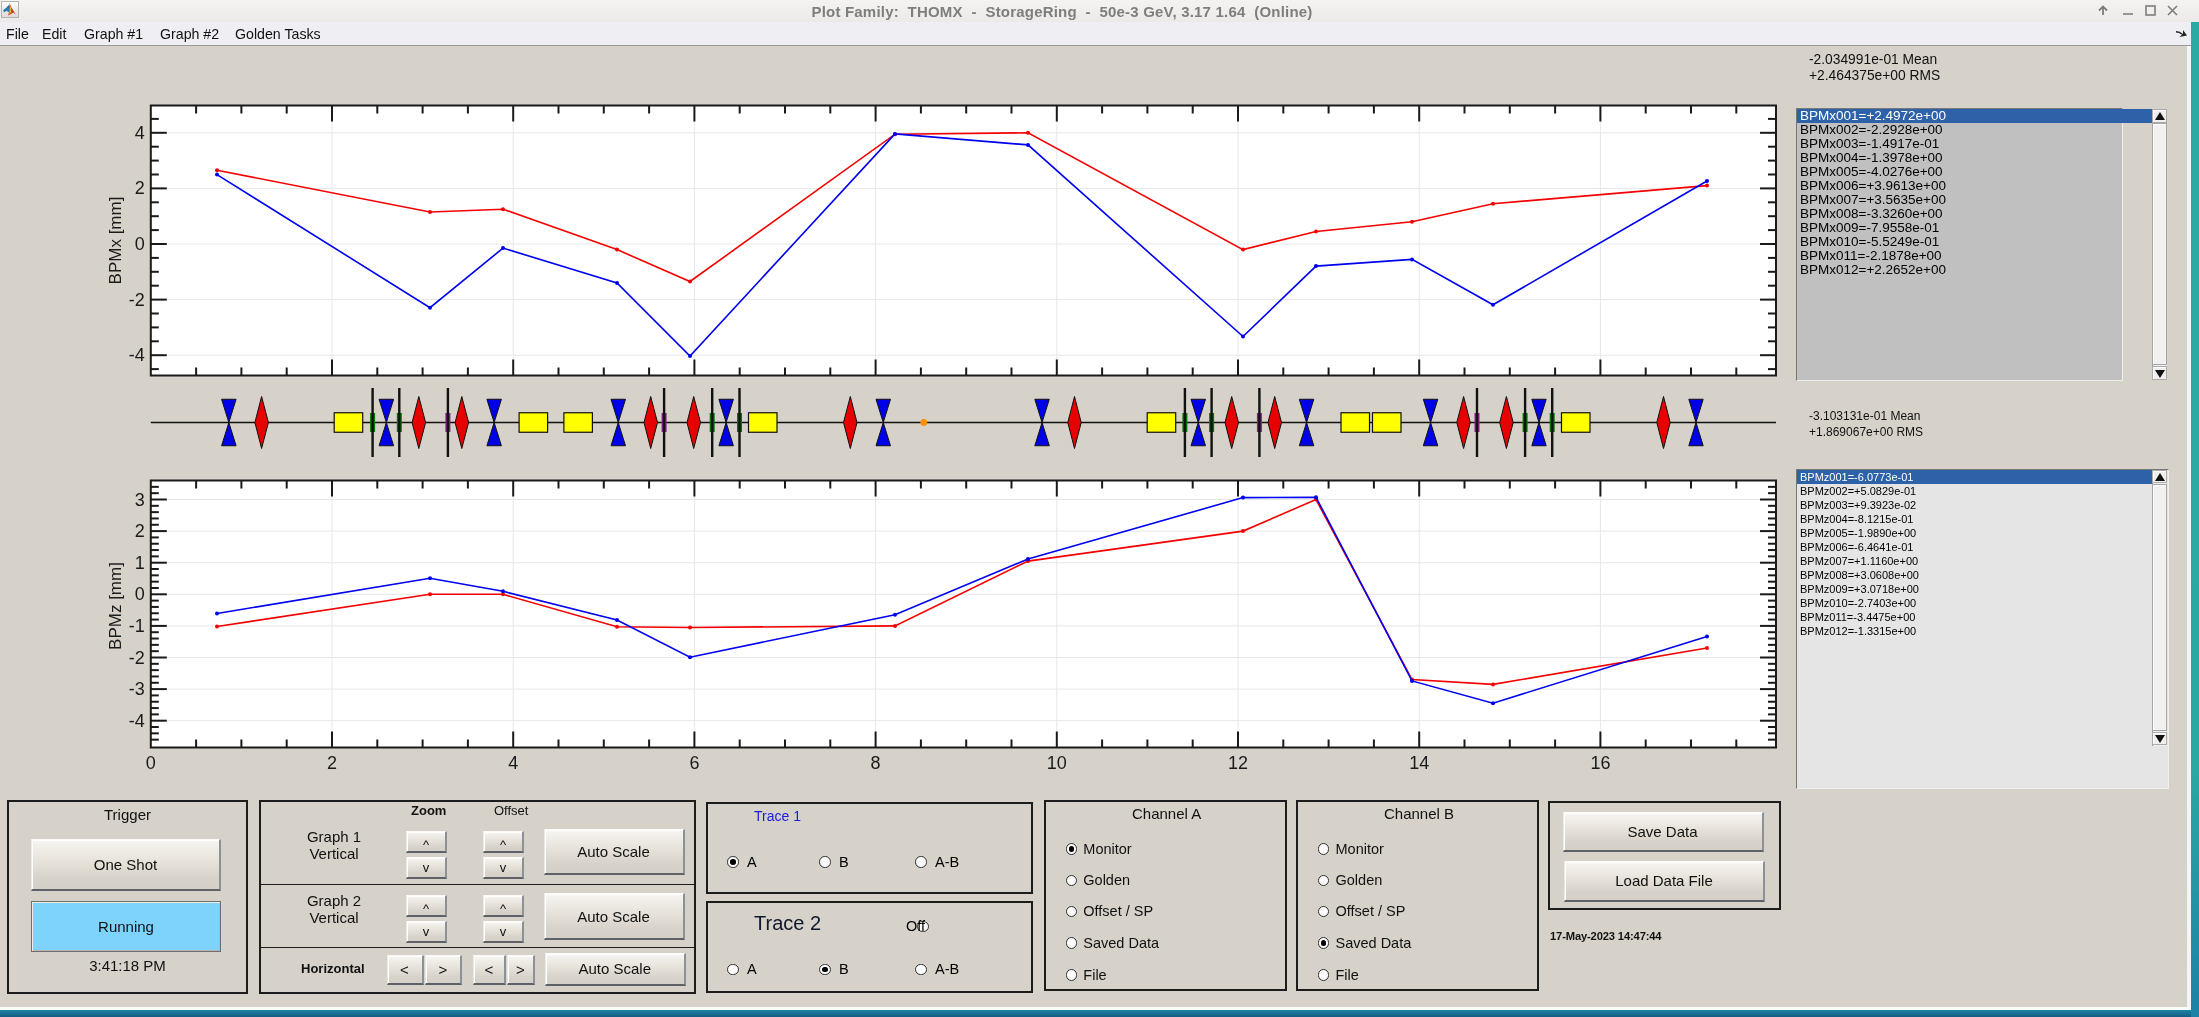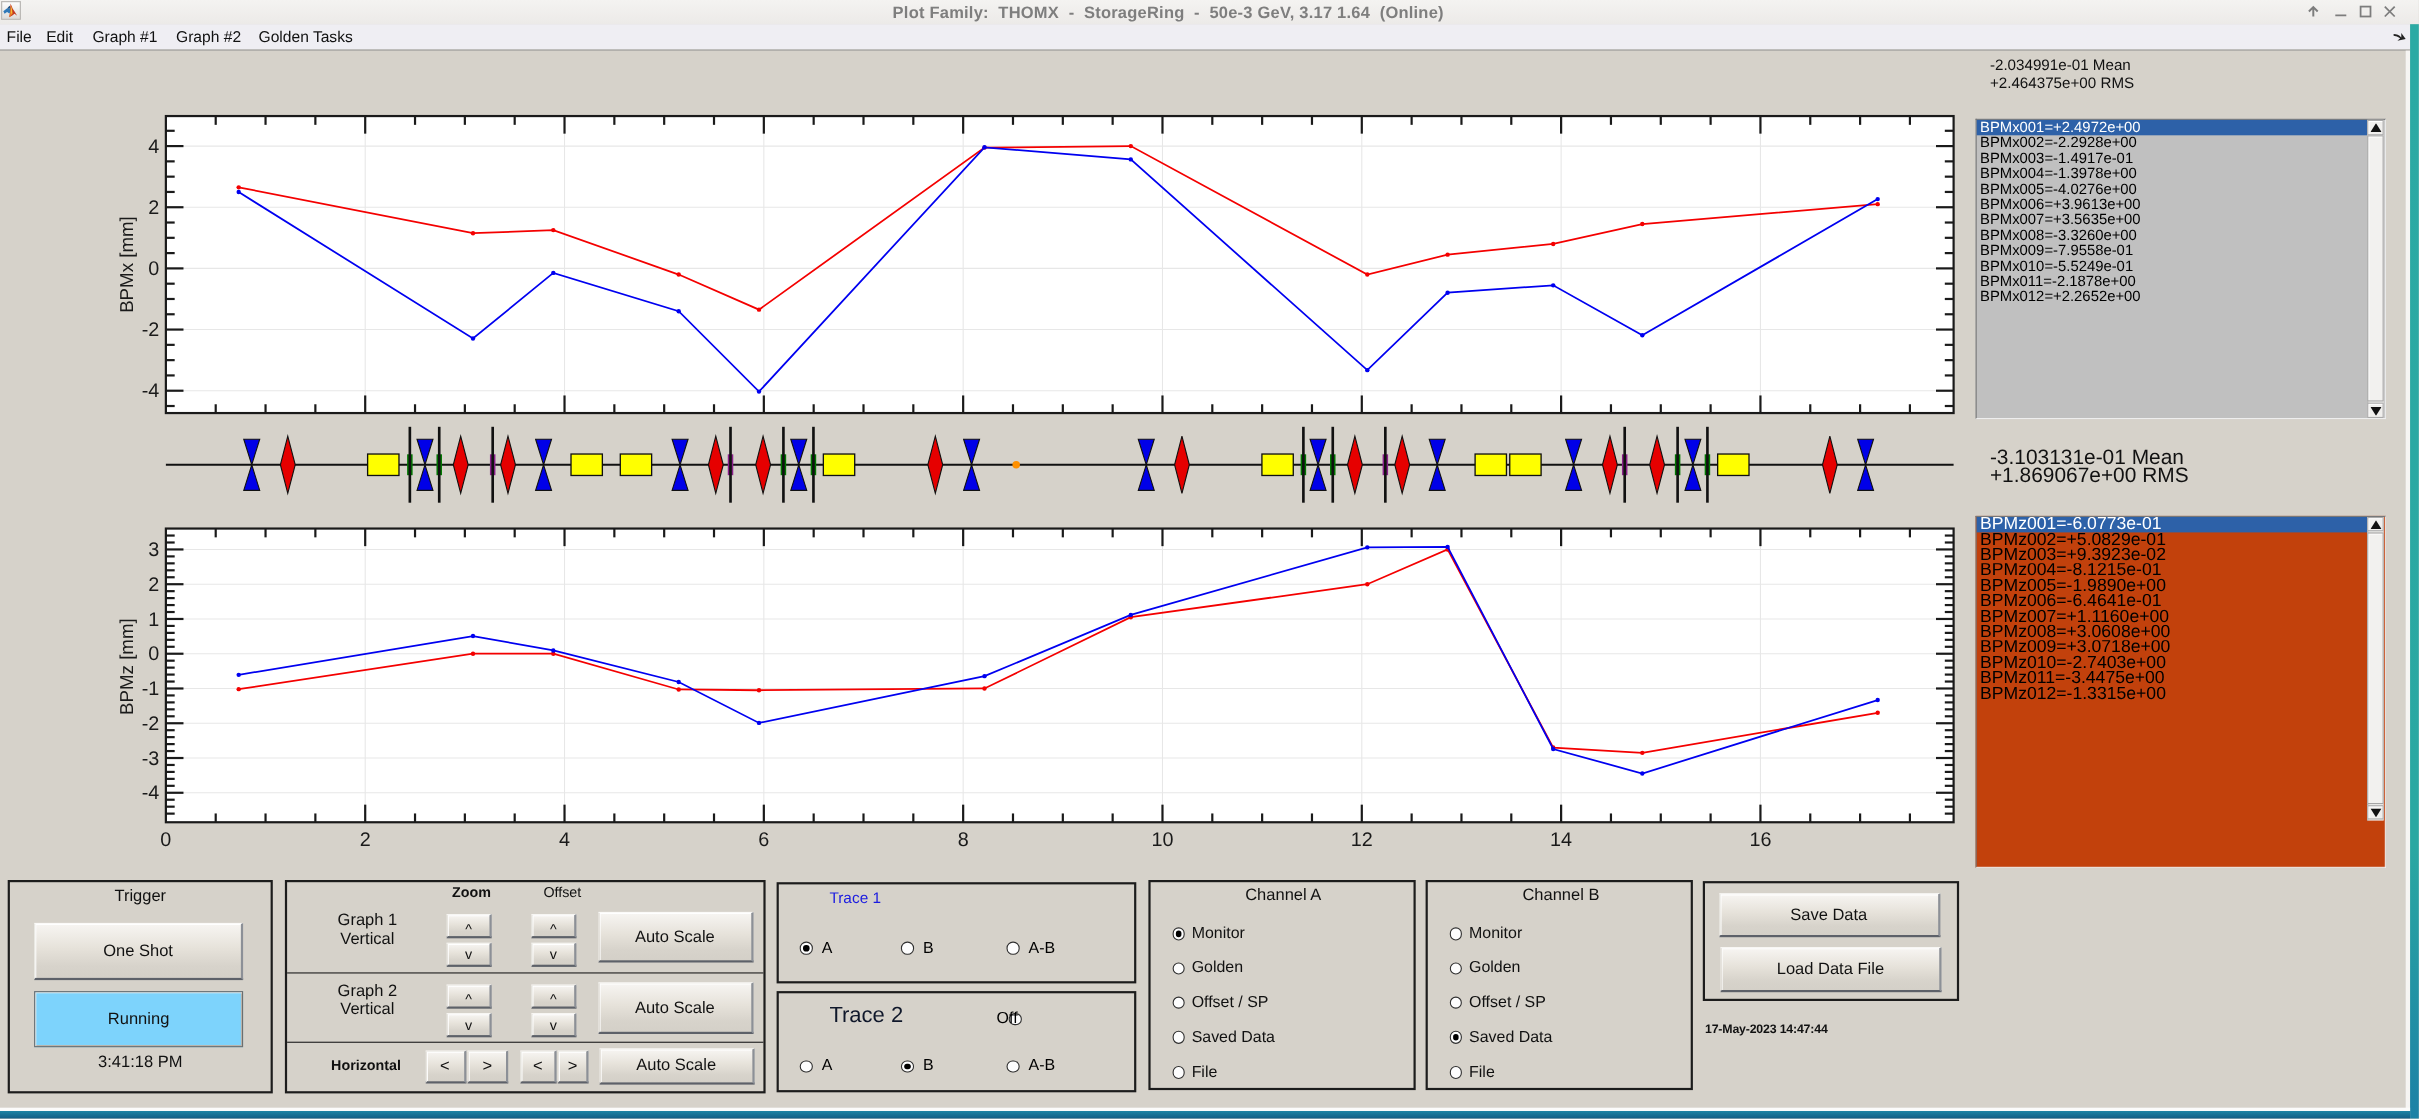--- a/index.html
+++ b/index.html
@@ -466,22 +466,22 @@
 <rect x="1522.6" y="413.0" width="5" height="19" fill="#007800"></rect>
 <rect x="1523.9" y="388.0" width="2.4" height="69" fill="#111"></rect>
 <path d="M 1531.8 399.25 L 1546.2 399.25 L 1531.8 445.75 L 1546.2 445.75 Z" fill="#0000e8" stroke="#111" stroke-width="1"></path>
 <rect x="1549.7" y="413.0" width="5" height="19" fill="#007800"></rect>
 <rect x="1551.0" y="388.0" width="2.4" height="69" fill="#111"></rect>
 <rect x="1561.5" y="412.75" width="28.5" height="19.5" fill="#ffff00" stroke="#111" stroke-width="1.2"></rect>
 <path d="M 1663.5 396.5 L 1670.2 422.5 L 1663.5 448.5 L 1656.8 422.5 Z" fill="#e60000" stroke="#111" stroke-width="1"></path>
 <path d="M 1688.8 399.25 L 1703.2 399.25 L 1688.8 445.75 L 1703.2 445.75 Z" fill="#0000e8" stroke="#111" stroke-width="1"></path>
 </svg>
 <div style="position:absolute;left:1809px;top:52px;font-size:13.8px;color:#111;line-height:15.5px">-2.034991e-01 Mean<br>+2.464375e+00 RMS</div>
-<div style="position:absolute;left:1809px;top:409px;font-size:19px;color:#111;line-height:15.5px">-3.103131e-01 Mean<br>+1.869067e+00 RMS</div>
-<div style="position:absolute;left:1796px;top:108px;width:373px;height:273px;background:#c0c0c0;border:1px solid #777;border-right-color:#eee;border-bottom-color:#eee;font-size:13.5px;color:#000">
+<div style="position:absolute;left:1809px;top:409px;font-size:12px;color:#111;line-height:15.5px">-3.103131e-01 Mean<br>+1.869067e+00 RMS</div>
+<div style="position:absolute;left:1796px;top:108px;width:327px;height:273px;background:#c0c0c0;border:1px solid #777;border-right-color:#eee;border-bottom-color:#eee;font-size:13.5px;color:#000">
     <div class="lrow" style="background:#2d61a8;color:#fff;width:355.6px">BPMx001=+2.4972e+00</div>
     <div class="lrow">BPMx002=-2.2928e+00</div>
     <div class="lrow">BPMx003=-1.4917e-01</div>
     <div class="lrow">BPMx004=-1.3978e+00</div>
     <div class="lrow">BPMx005=-4.0276e+00</div>
     <div class="lrow">BPMx006=+3.9613e+00</div>
     <div class="lrow">BPMx007=+3.5635e+00</div>
     <div class="lrow">BPMx008=-3.3260e+00</div>
     <div class="lrow">BPMx009=-7.9558e-01</div>
     <div class="lrow">BPMx010=-5.5249e-01</div>
@@ -491,21 +491,21 @@
 <div style="position:absolute;left:2152.1px;top:109px;width:14.5px;height:271px;background:#f0efed;border-left:1px solid #999"></div>
 <div style="position:absolute;left:2152.1px;top:109px;width:14.5px;height:13.5px;background:#f0efed;border:1px solid #aaa;box-shadow:inset 1px 1px 0 #fff"></div>
 <svg width="10" height="8" viewBox="0 0 10 8" style="position:absolute;left:2154.5px;top:112px">
     <path d="M5 0 L10 8 L0 8 Z" fill="#111"></path>
   </svg>
 <div style="position:absolute;left:2152.1px;top:366px;width:14.5px;height:13.5px;background:#f0efed;border:1px solid #aaa;box-shadow:inset 1px 1px 0 #fff"></div>
 <svg width="10" height="8" viewBox="0 0 10 8" style="position:absolute;left:2154.5px;top:369.5px">
     <path d="M5 8 L10 0 L0 0 Z" fill="#111"></path>
   </svg>
 <div style="position:absolute;left:2152.1px;top:123px;width:14.5px;height:242px;background:#f2f1ef;border:1px solid #a5a5a5;box-shadow:inset 1px 1px 0 #fff"></div>
-<div style="position:absolute;left:1796px;top:468.6px;width:372.6px;height:320px;background:#c2410c;border:1px solid #777;border-right-color:#eee;border-bottom-color:#eee;font-size:16px;color:#000">
+<div style="position:absolute;left:1796px;top:468.6px;width:372.6px;height:320px;background:#e5e5e5;border:1px solid #777;border-right-color:#eee;border-bottom-color:#eee;font-size:11px;color:#000">
     <div class="lrow" style="background:#2d61a8;color:#fff;width:355.6px">BPMz001=-6.0773e-01</div>
     <div class="lrow">BPMz002=+5.0829e-01</div>
     <div class="lrow">BPMz003=+9.3923e-02</div>
     <div class="lrow">BPMz004=-8.1215e-01</div>
     <div class="lrow">BPMz005=-1.9890e+00</div>
     <div class="lrow">BPMz006=-6.4641e-01</div>
     <div class="lrow">BPMz007=+1.1160e+00</div>
     <div class="lrow">BPMz008=+3.0608e+00</div>
     <div class="lrow">BPMz009=+3.0718e+00</div>
     <div class="lrow">BPMz010=-2.7403e+00</div>

